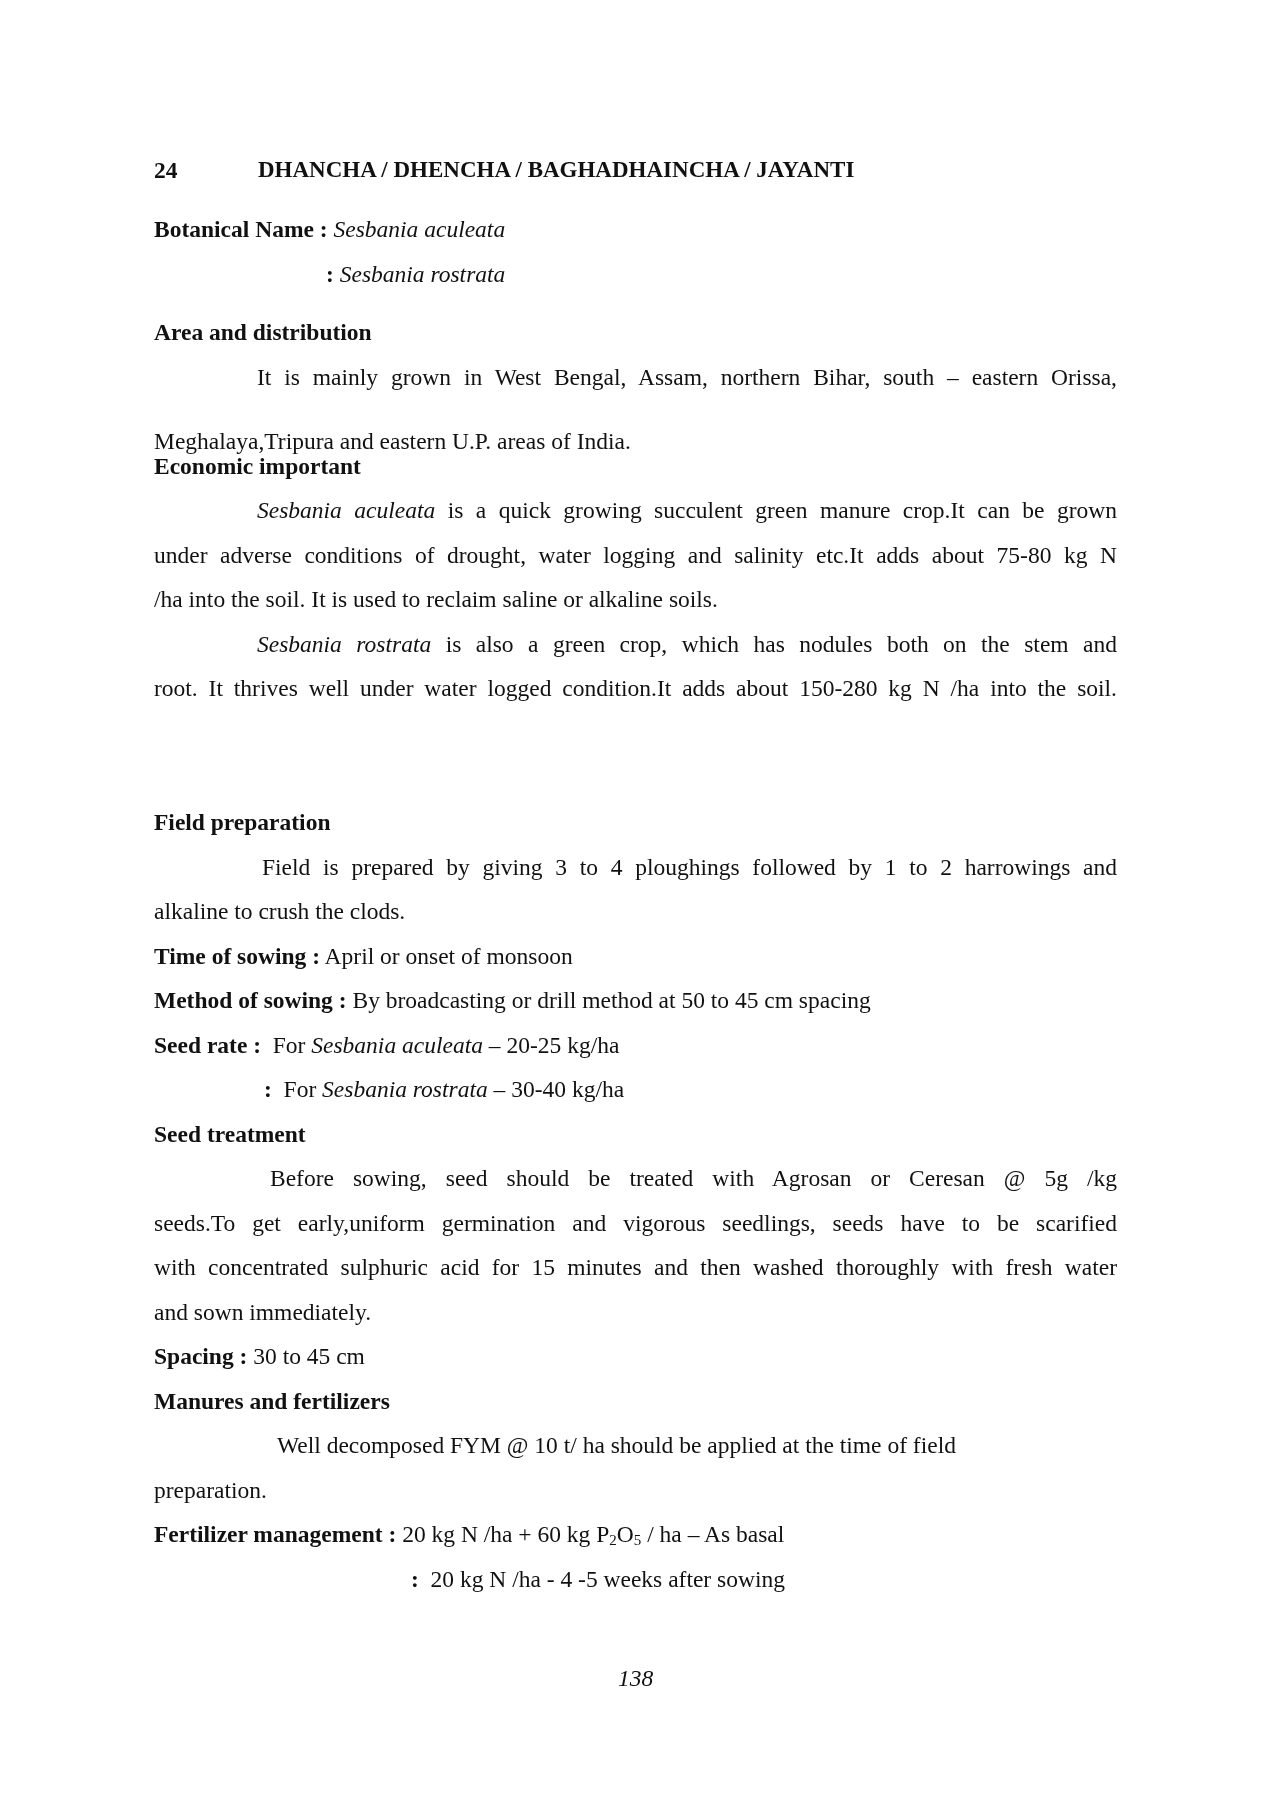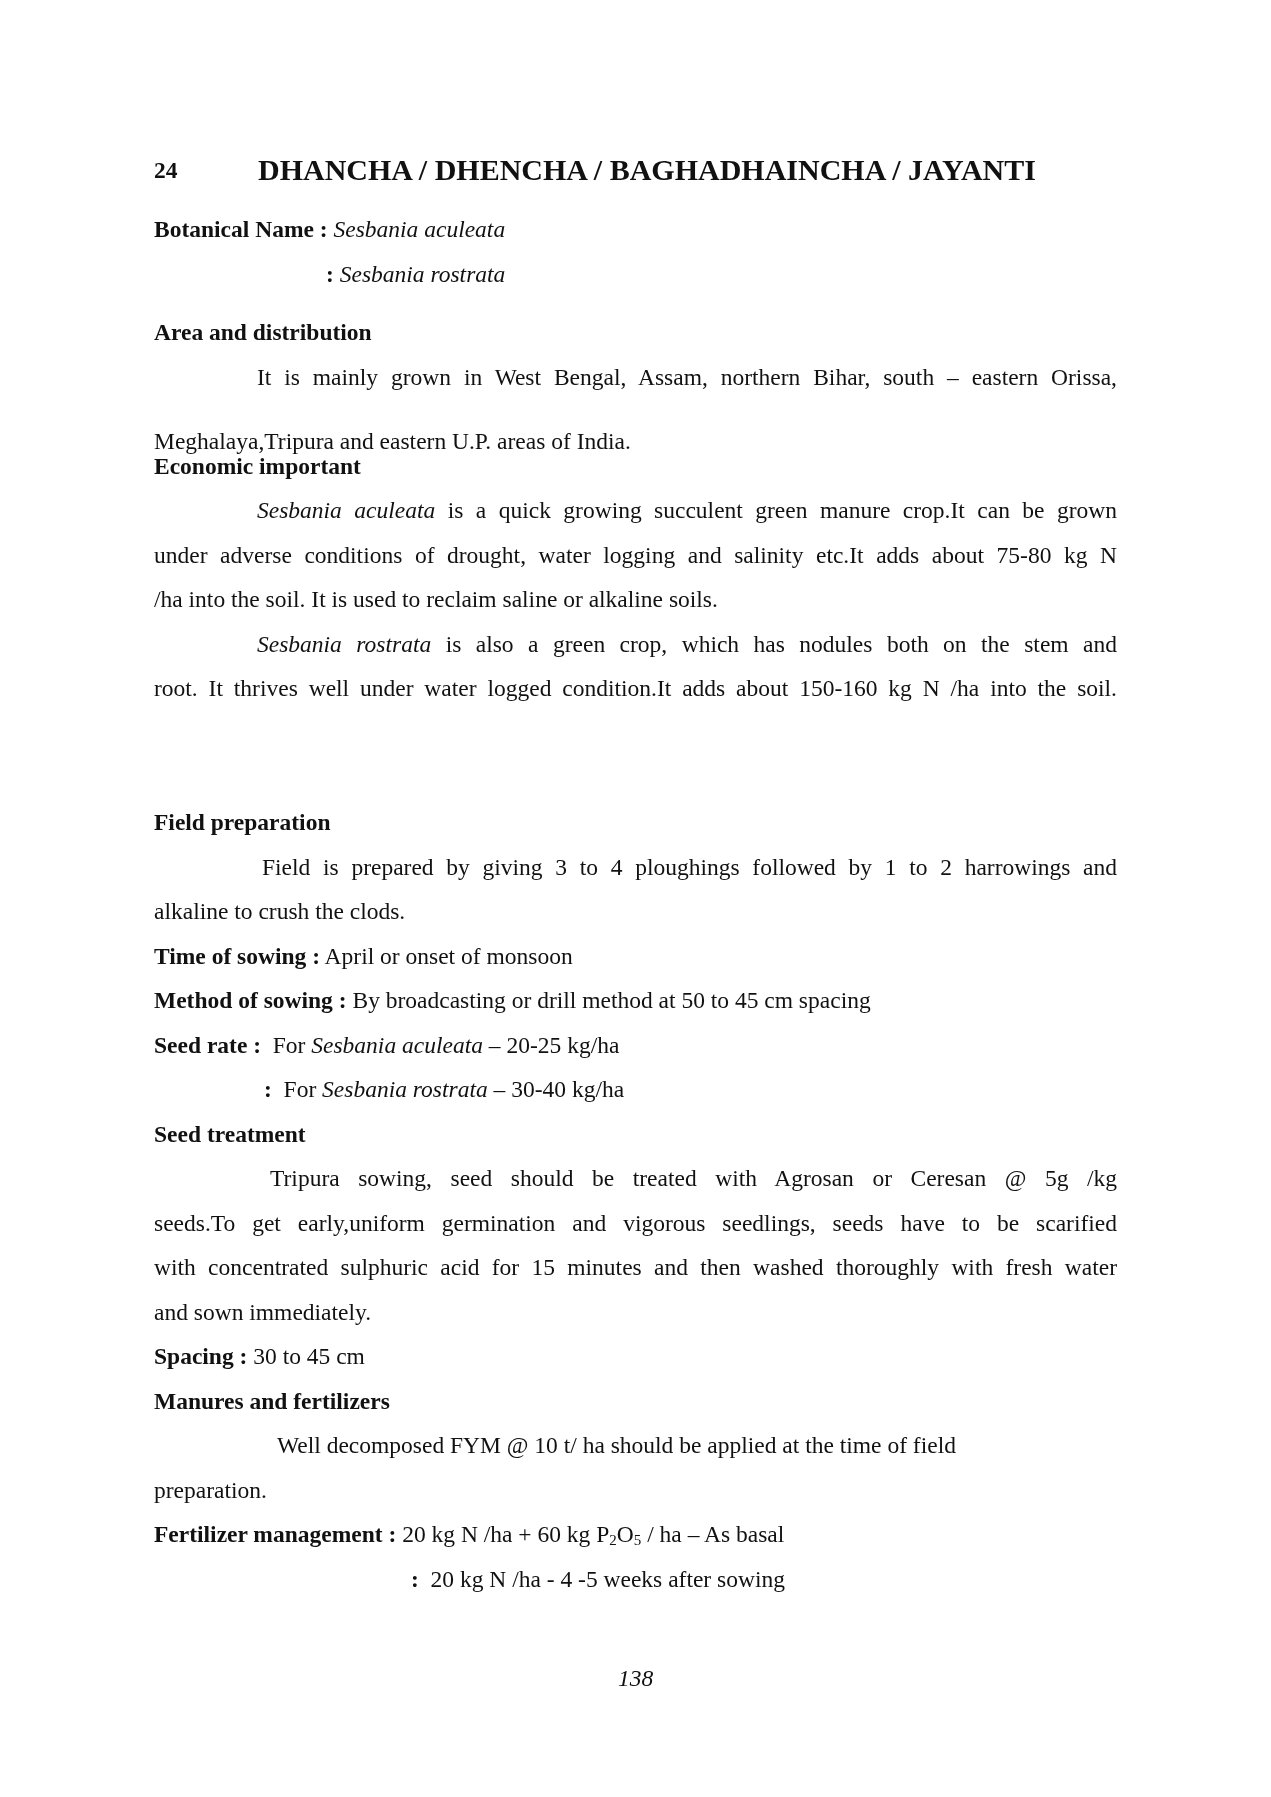--- a/index.html
+++ b/index.html
@@ -10,21 +10,21 @@
   }
   .page { position: absolute; left: 0; top: 0; width: 1271px; height: 1797px; }
   .line {
     position: absolute; left: 154px; width: 963px;
     font-size: 23.5px; line-height: 28px; white-space: nowrap;
   }
   .just { text-align: justify; text-align-last: justify; white-space: normal; }
   .b { font-weight: bold; }
   .i { font-style: italic; }
   .h-num { position: absolute; left: 154px; font-weight: bold; font-size: 23.5px; line-height: 28px; }
-  .h-title { position: absolute; left: 258px; font-weight: bold; font-size: 30px; line-height: 28px; white-space: nowrap; }
+  .h-title { position: absolute; left: 258px; font-weight: bold; font-size: 23px; line-height: 28px; white-space: nowrap; }
   .pnum { position: absolute; left: 0; width: 1271px; text-align: center; font-size: 23.5px; line-height: 28px; }
   sub { font-size: 15px; vertical-align: -3px; line-height: 0; }
 </style>
 </head>
 <body>
 
 <div class="page">
 
   <div>
     <span class="h-num" style="top:156px;">24</span>
@@ -42,21 +42,21 @@
 
   <div class="line b" style="top:318px;">Area and distribution</div>
   <div class="line just" style="top:363px; left:257px; width:860px;">It is mainly grown in West Bengal, Assam, northern Bihar, south – eastern Orissa,</div>
   <div class="line" style="top:407px;margin-top:20px;">Meghalaya,Tripura and eastern U.P. areas of India.</div>
 
   <div class="line b" style="top:452px;">Economic important</div>
   <div class="line just" style="top:496px; left:257px; width:860px;"><span class="i">Sesbania aculeata</span><span> is a quick growing succulent green manure crop.It can be grown</span></div>
   <div class="line just" style="top:541px;">under adverse conditions of drought, water logging and salinity etc.It adds about 75-80 kg N</div>
   <div class="line" style="top:585px;">/ha into the soil. It is used to reclaim saline or alkaline soils.</div>
   <div class="line just" style="top:630px; left:257px; width:860px;"><span class="i">Sesbania rostrata</span><span> is also a green crop, which has nodules both on the stem and</span></div>
-  <div class="line just" style="top:674px;">root. It thrives well under water logged condition.It adds about 150-160 kg N /ha into the soil.</div>
+  <div class="line just" style="top:674px;">root. It thrives well under water logged condition.It adds about 150-280 kg N /ha into the soil.</div>
 
 
 
   <div class="line b" style="top:808px;">Field preparation</div>
   <div class="line just" style="top:853px; left:262px; width:855px;">Field is prepared by giving 3 to 4 ploughings followed by 1 to 2 harrowings and</div>
   <div class="line" style="top:897px;">alkaline to crush the clods.</div>
 
   <div class="line" style="top:942px;">
     <span class="b">Time of sowing :</span><span> April or onset of monsoon</span>
   </div>
@@ -66,21 +66,21 @@
   </div>
 
   <div class="line" style="top:1031px;">
     <span class="b">Seed rate :</span>&nbsp;&nbsp;<span>For </span><span class="i">Sesbania aculeata</span><span> – 20-25 kg/ha</span>
   </div>
   <div class="line" style="top:1075px; left:264px; width:auto;">
     <span class="b">:</span>&nbsp;&nbsp;<span>For </span><span class="i">Sesbania rostrata</span><span> – 30-40 kg/ha</span>
   </div>
 
   <div class="line b" style="top:1120px;">Seed treatment</div>
-  <div class="line just" style="top:1164px; left:270px; width:847px;">Tripura sowing, seed should be treated with Agrosan or Ceresan @ 5g /kg</div>
+  <div class="line just" style="top:1164px; left:270px; width:847px;">Before sowing, seed should be treated with Agrosan or Ceresan @ 5g /kg</div>
   <div class="line just" style="top:1209px;">seeds.To get early,uniform germination and vigorous seedlings, seeds have to be scarified</div>
   <div class="line just" style="top:1253px;">with concentrated sulphuric acid for 15 minutes and then washed thoroughly with fresh water</div>
   <div class="line" style="top:1298px;">and sown immediately.</div>
 
   <div class="line" style="top:1342px;">
     <span class="b">Spacing :</span><span> 30 to 45 cm</span>
   </div>
 
   <div class="line b" style="top:1387px;">Manures and fertilizers</div>
   <div class="line" style="top:1431px; left:277px;">Well decomposed FYM @ 10 t/ ha should be applied at the time of field</div>

